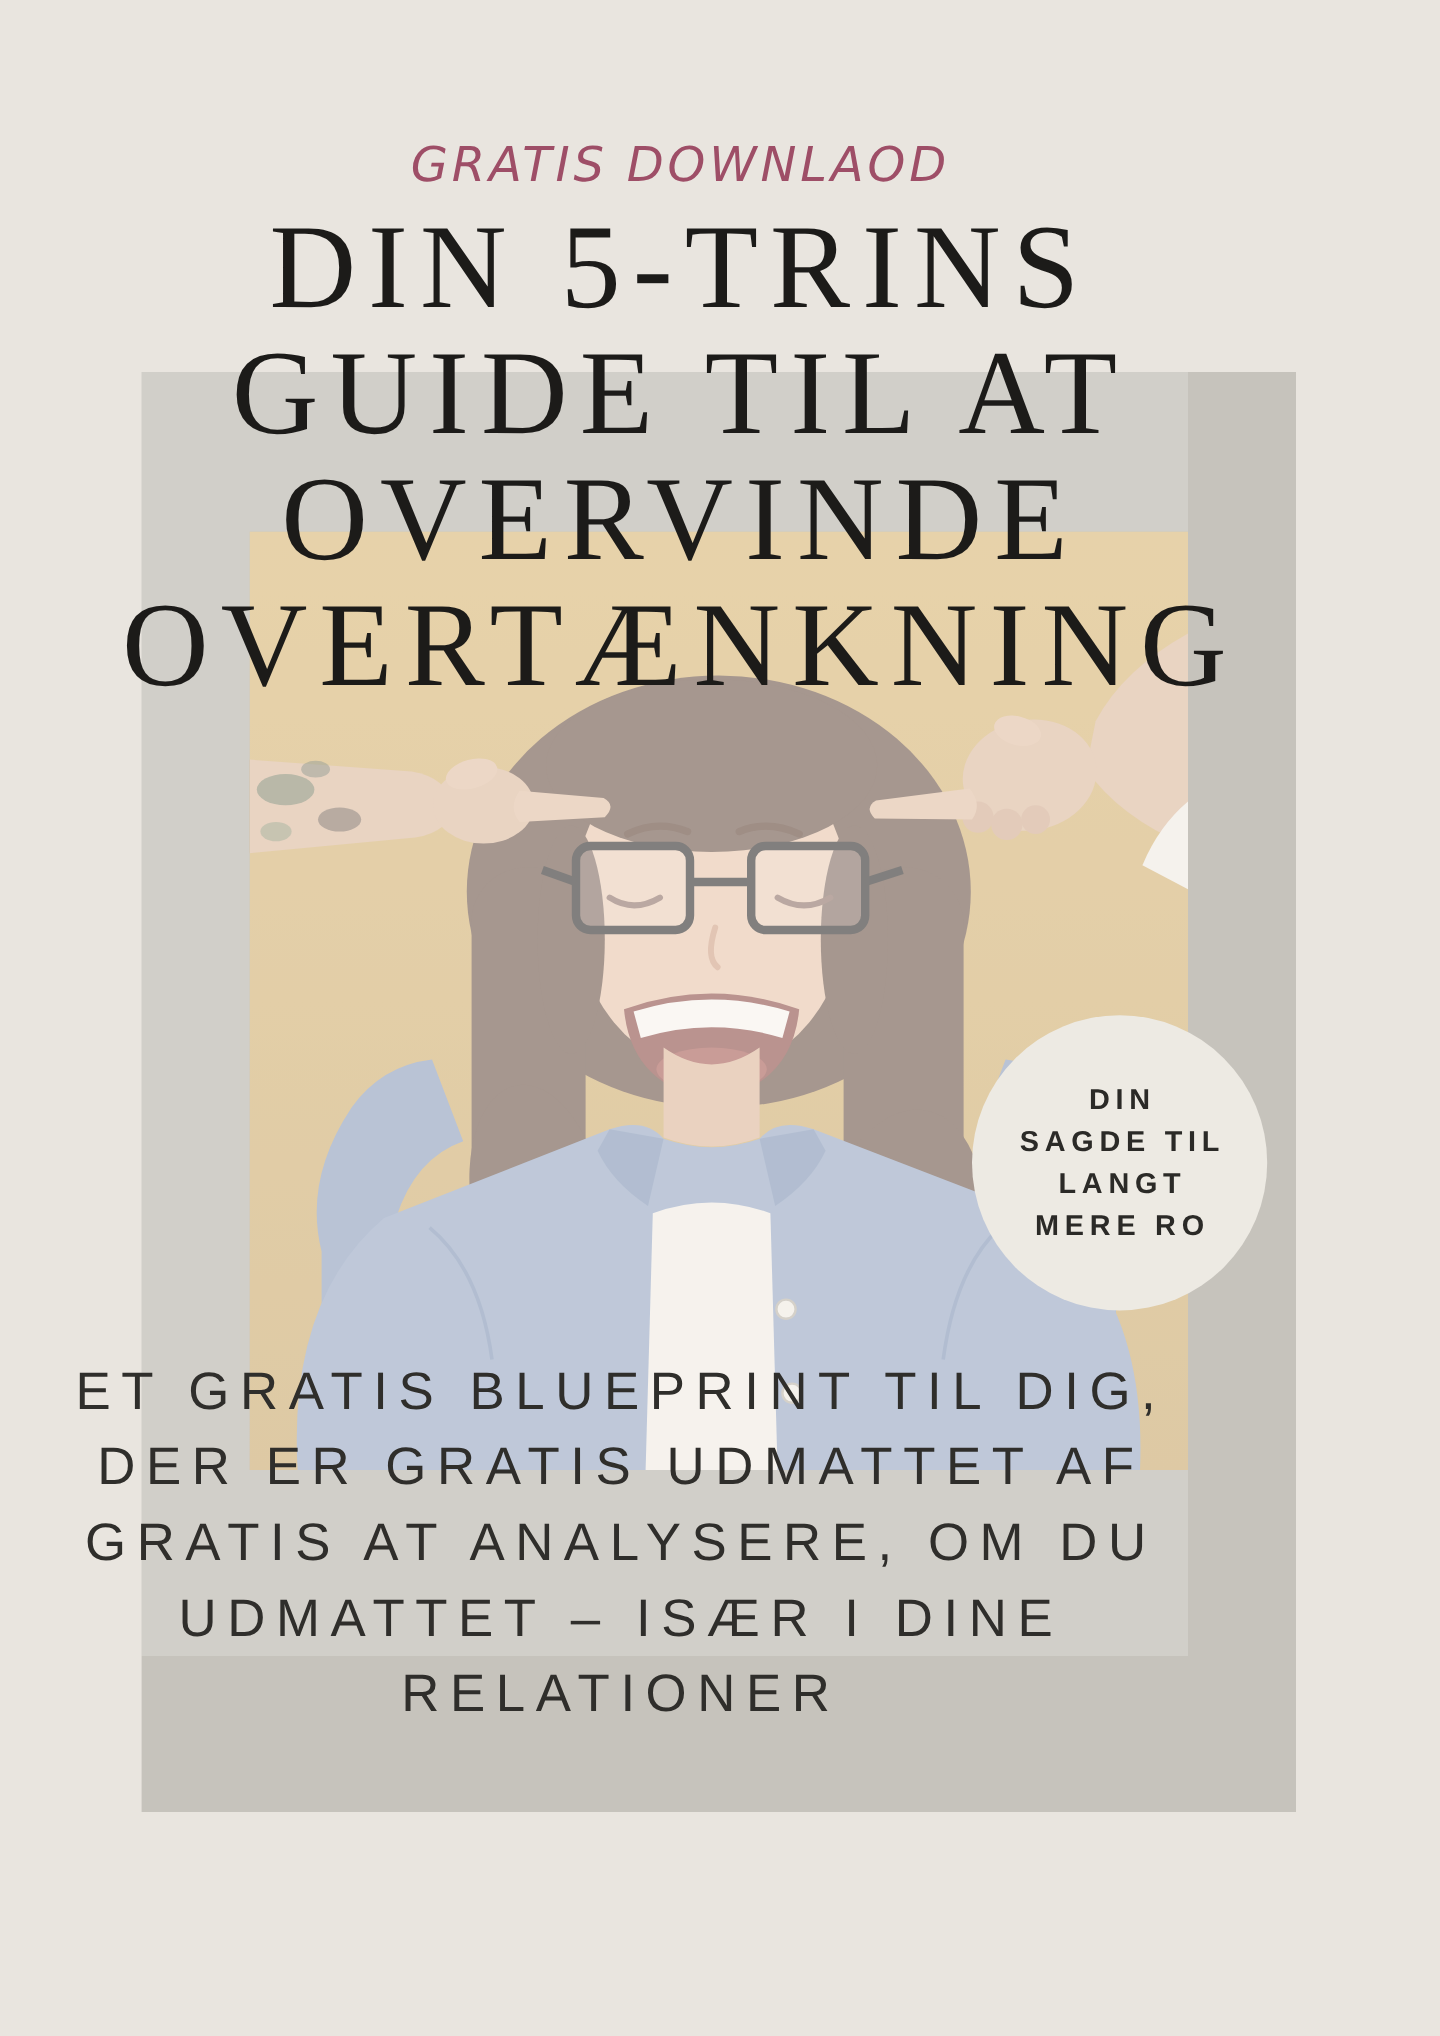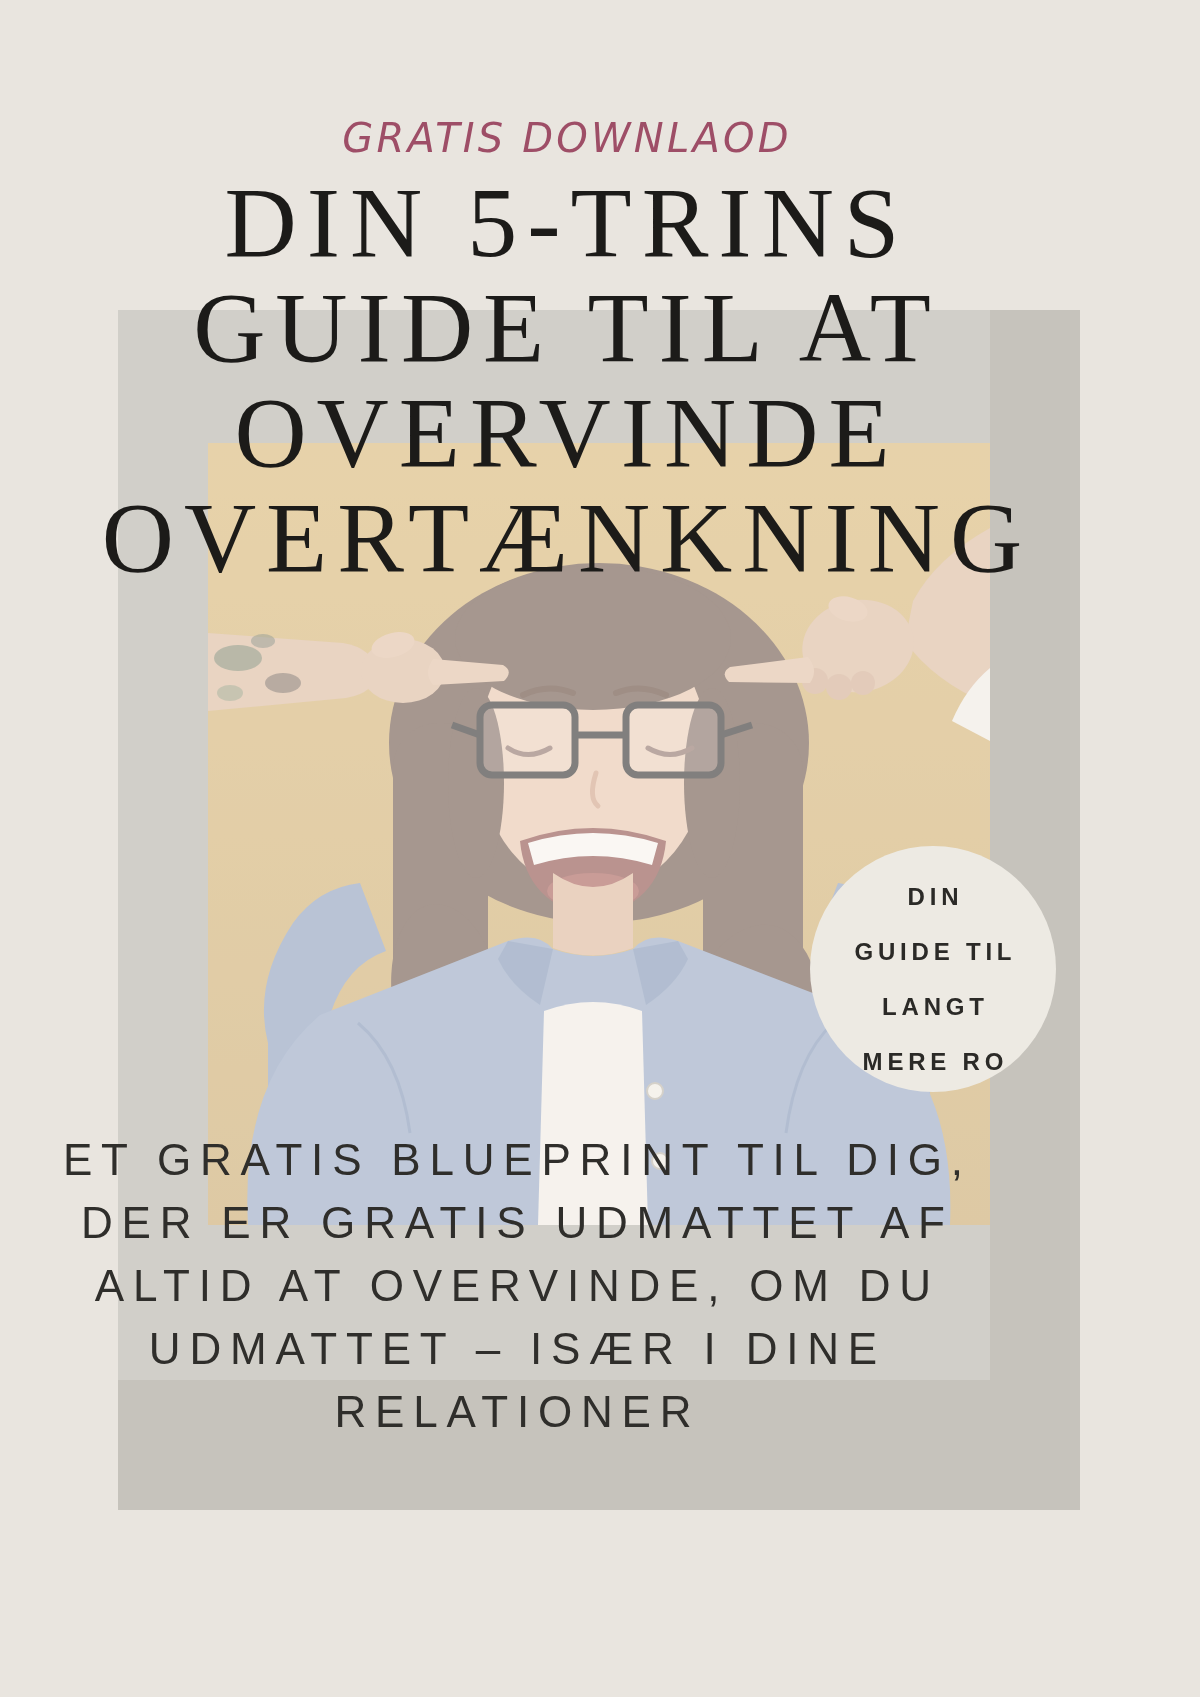--- a/index.html
+++ b/index.html
@@ -44,21 +44,21 @@
     position:absolute;left:810px;top:846px;width:246px;height:246px;
     background:#edeae3;border-radius:50%;
     display:flex;flex-direction:column;align-items:center;justify-content:center;
     z-index:5;
     text-align:center;
   }
   .badge .bline{
     font-family:"Liberation Sans", sans-serif;
     font-weight:700;font-size:24px;line-height:35px;
     letter-spacing:0.2em;text-indent:0.2em;
-    color:#2b2a27;white-space:nowrap;margin-top:20px;
+    color:#2b2a27;white-space:nowrap;
   }
   .body-text{
     position:absolute;left:0;top:1128px;width:1026px;
     text-align:center;
     font-family:"Liberation Sans", sans-serif;
     font-weight:400;font-size:44px;line-height:63px;
     letter-spacing:0.2em;text-indent:0.2em;
     color:#2f2e2b;
     z-index:6;
   }
@@ -165,26 +165,26 @@
 
   <div class="title">
     <div>DIN 5-TRINS</div>
     <div>GUIDE TIL AT</div>
     <div>OVERVINDE</div>
     <div>OVERTÆNKNING</div>
   </div>
 
   <div class="badge">
     <div class="bline">DIN</div>
-    <div class="bline">GUIDE TIL</div>
+    <div class="bline">SAGDE TIL</div>
     <div class="bline">LANGT</div>
     <div class="bline">MERE RO</div>
   </div>
 
   <div class="body-text">
     <div>ET GRATIS BLUEPRINT TIL DIG,</div>
     <div>DER ER GRATIS UDMATTET AF</div>
-    <div>ALTID AT OVERVINDE, OM DU</div>
+    <div>GRATIS AT ANALYSERE, OM DU</div>
     <div>UDMATTET – ISÆR I DINE</div>
     <div>RELATIONER</div>
   </div>
 
 </div>
 
 </body></html>

